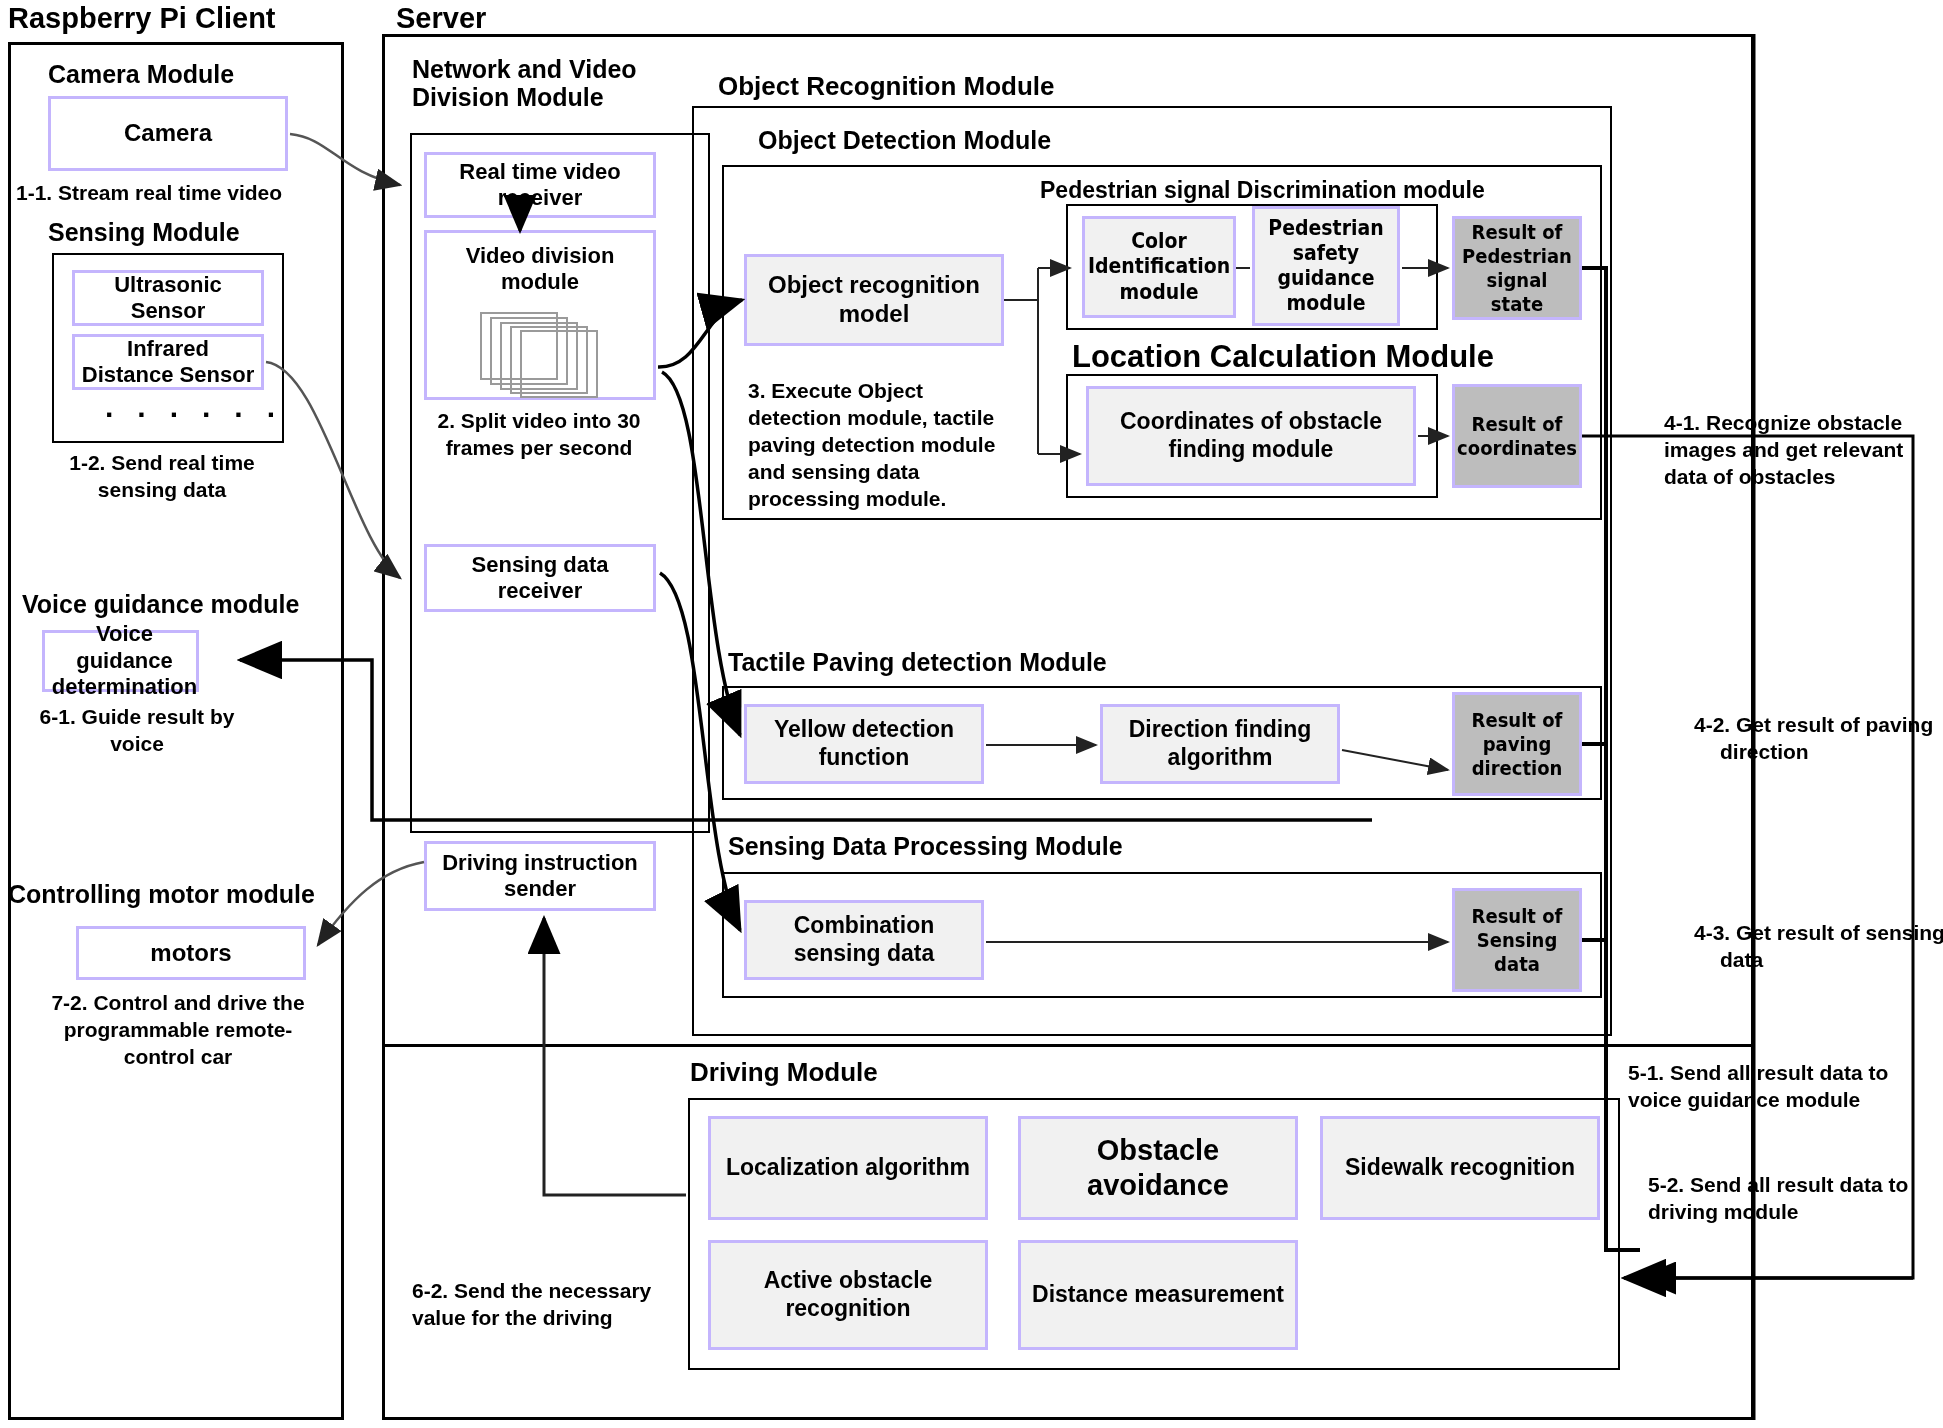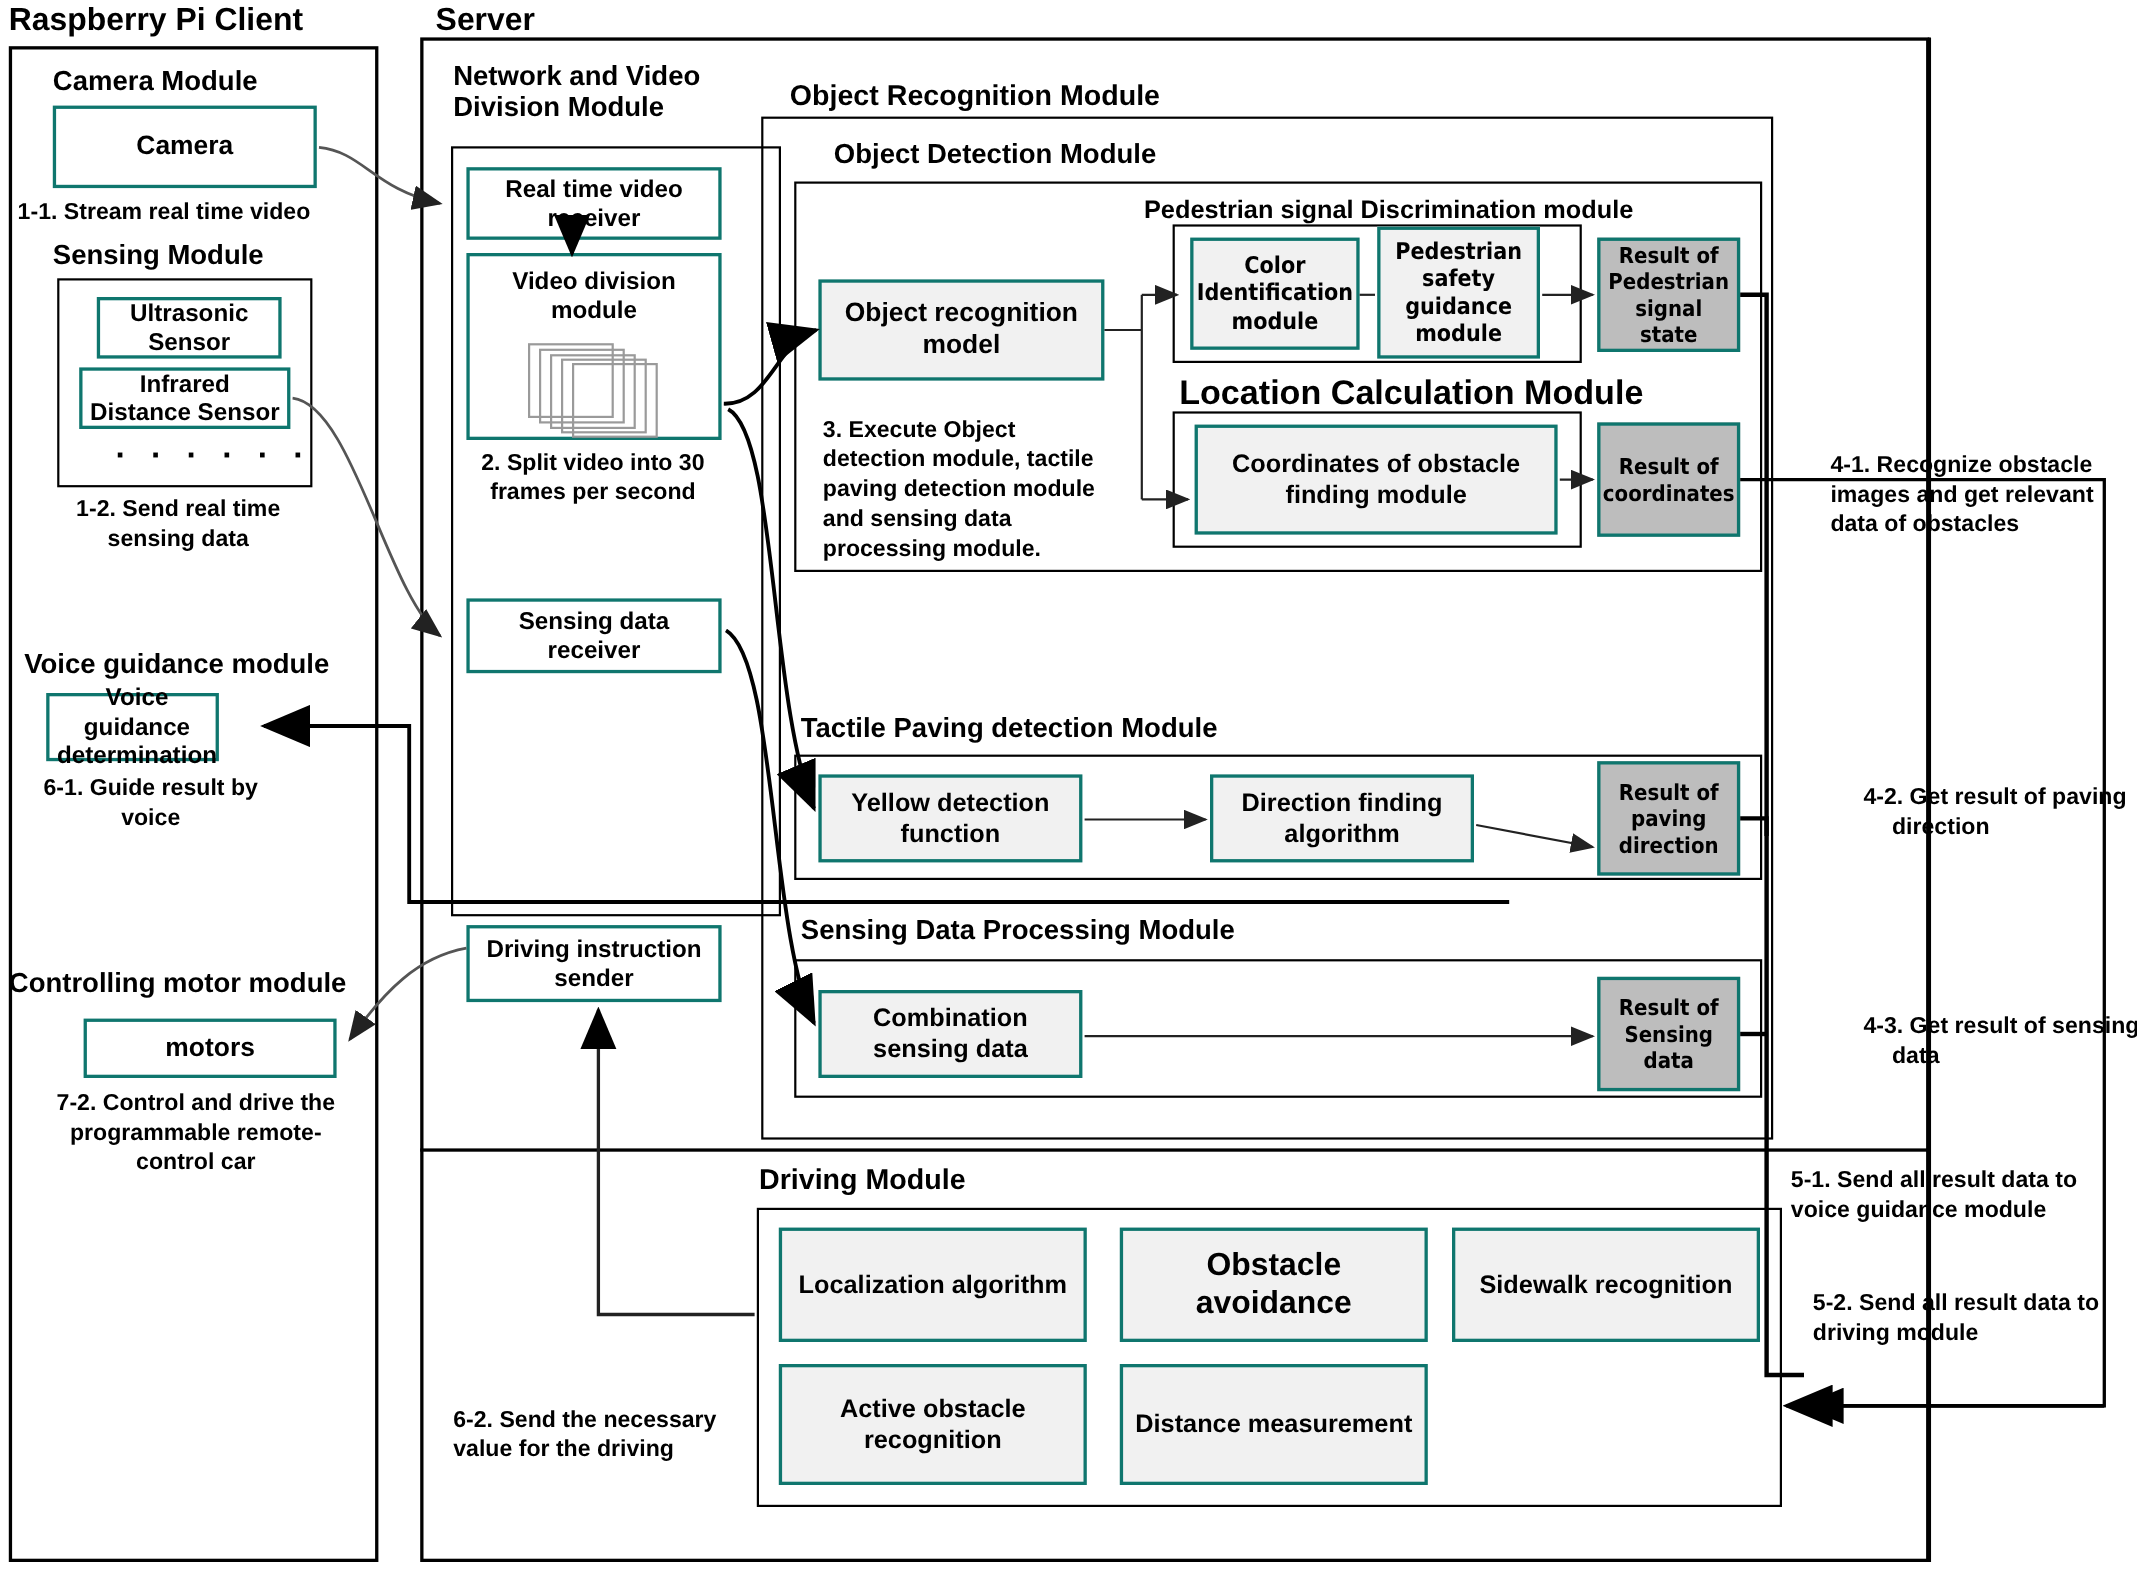--- a/index.html
+++ b/index.html
@@ -10,21 +10,21 @@
   .lbl{position:absolute;font-weight:bold;color:#000;line-height:1.12;}
   .hdr{font-size:27px;font-weight:bold;}
   .sec{font-size:25px;font-weight:bold;}
   .note{position:absolute;font-size:21px;font-weight:bold;color:#000;line-height:1.28;}
   .note.c{text-align:center;}
 
   .frame{position:absolute;border:3px solid #000;background:transparent;box-sizing:border-box;}
   .frame.thin{border-width:2px;}
 
   
-  .box{position:absolute;box-sizing:border-box;border:3px solid #0f766e;background:#fff;
+  .box{position:absolute;box-sizing:border-box;border:3px solid #c4b5fd;background:#fff;
        display:flex;align-items:center;justify-content:center;text-align:center;
        font-weight:bold;color:#000;line-height:1.2;padding:2px 4px;}
   .box.grayfill{background:#f1f1f1;}
   .box.darkfill{background:#bdbdbd;}
   .box.cond{font-family:"DejaVu Sans Condensed","Liberation Sans",sans-serif;}
 
   svg.ovl{position:absolute;left:0;top:0;width:1943px;height:1428px;pointer-events:none;}
 
   .dots{position:absolute;font-size:30px;font-weight:bold;letter-spacing:7px;color:#000;}
   .framestack{position:absolute;}
@@ -40,21 +40,21 @@
 
   <div class="frame" style="left:8px;top:42px;width:336px;height:1378px;"></div>
   <div class="frame" style="left:382px;top:34px;width:1372px;height:1386px;"></div>
 
   <div class="lbl sec" style="left:48px;top:60px;">Camera Module</div>
   <div class="box" style="left:48px;top:96px;width:240px;height:75px;font-size:24px;">Camera</div>
   <div class="note" style="left:16px;top:180px;width:310px;">1-1. Stream real time video</div>
 
   <div class="lbl sec" style="left:48px;top:218px;">Sensing Module</div>
   <div class="frame thin" style="left:52px;top:253px;width:232px;height:190px;"></div>
-  <div class="box" style="left:72px;top:270px;width:168px;height:56px;font-size:22px;margin-left:16px;">Ultrasonic Sensor</div>
+  <div class="box" style="left:72px;top:270px;width:192px;height:56px;font-size:22px;">Ultrasonic Sensor</div>
   <div class="box" style="left:72px;top:334px;width:192px;height:56px;font-size:22px;">Infrared Distance Sensor</div>
   <div class="dots" style="left:105px;top:398px;">· · · · · ·</div>
   <div class="note c" style="left:36px;top:450px;width:252px;">1-2. Send real time sensing data</div>
 
   <div class="lbl sec" style="left:22px;top:590px;">Voice guidance module</div>
   <div class="box" style="left:42px;top:630px;width:157px;height:62px;font-size:22px;padding-left:12px;">Voice guidance determination</div>
   <div class="note c" style="left:30px;top:704px;width:214px;">6-1. Guide result by voice</div>
 
   <div class="lbl sec" style="left:8px;top:880px;">Controlling motor module</div>
   <div class="box" style="left:76px;top:926px;width:230px;height:54px;font-size:24px;">motors</div>

